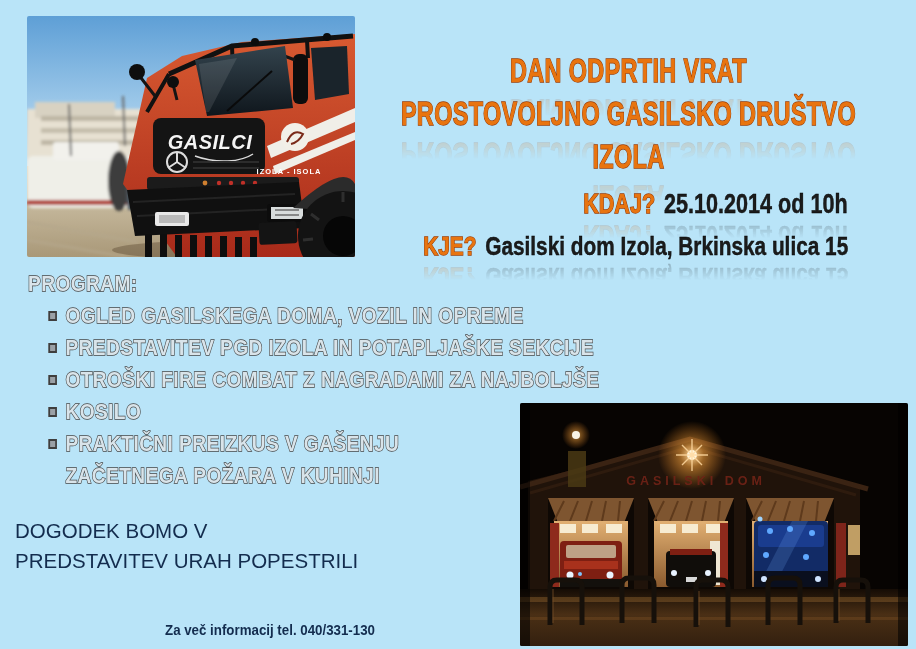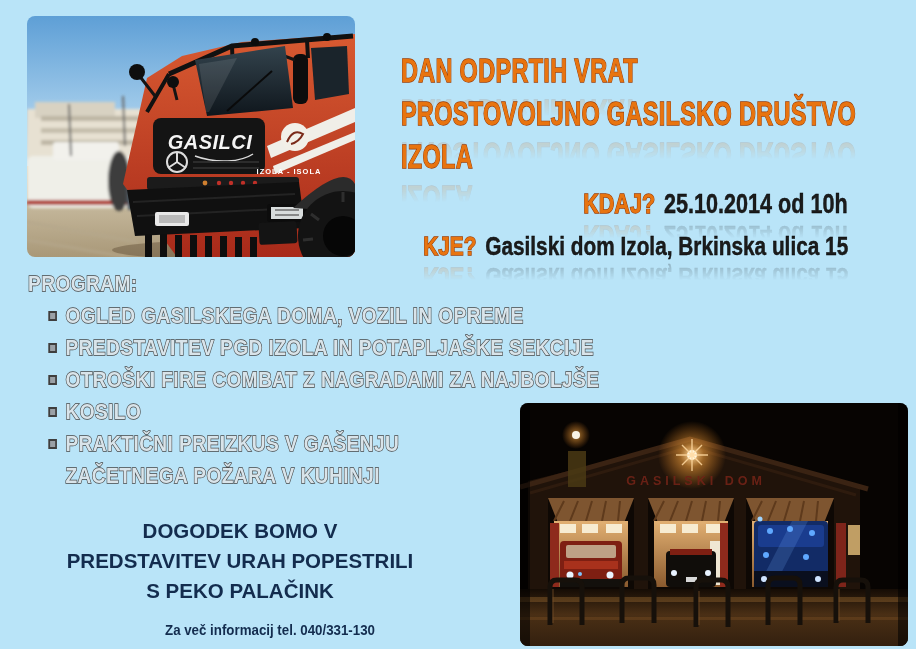--- a/index.html
+++ b/index.html
@@ -2,21 +2,21 @@
 <html><head>
 <meta charset="utf-8">
 <style>
   html,body{margin:0;padding:0;}
   .flyer{
     position:relative;width:916px;height:649px;overflow:hidden;
     background:#B9E4F8;
     font-family:"Liberation Sans",sans-serif;
   }
   
-  .photo{position:absolute;border-radius:8px;overflow:hidden;}
+  .photo{position:absolute;border-radius:2px;overflow:hidden;}
   .photo-truck{left:27px;top:16px;width:328px;height:241px;}
   .photo-station{left:520px;top:403px;width:388px;height:243px;}
   .photo svg{display:block;width:100%;height:100%;}
 
   
   .orange-text{
     color:#E8740F;
     -webkit-text-fill-color:#E8740F;
     -webkit-text-stroke:1.3px #9C3C05;
     paint-order:stroke fill;
@@ -36,21 +36,21 @@
     content:attr(data-text);
     position:absolute;left:0;top:96%;width:100%;
     transform:scaleY(-1);
     opacity:.26;
     filter:blur(.7px);
     -webkit-mask-image:linear-gradient(to top,rgba(0,0,0,.9) 8%,rgba(0,0,0,0) 62%);
             mask-image:linear-gradient(to top,rgba(0,0,0,.9) 8%,rgba(0,0,0,0) 62%);
     pointer-events:none;
   }
 
-  .title-block{position:absolute;top:49px;right:60px;text-align:left;font-weight:bold;}
+  .title-block{position:absolute;top:49px;right:60px;text-align:center;font-weight:bold;}
   .title-line{
     font-size:33px;line-height:43px;height:43px;white-space:nowrap;
     transform:scaleX(.71);transform-origin:100% 50%;
     letter-spacing:.5px;
   }
   .info-line{
     position:absolute;right:68px;font-weight:bold;white-space:nowrap;
     transform:scaleX(.80);transform-origin:100% 50%;
   }
   .info-when{top:189px;font-size:27px;}
@@ -66,22 +66,22 @@
     font-size:22.5px;line-height:32px;
     transform:scaleX(.85);transform-origin:0 0;white-space:nowrap;
   }
   .program-list li{position:relative;padding-left:44px;white-space:pre-line;}
   .program-list li::before{
     content:"";position:absolute;left:24px;top:11px;width:10px;height:10px;
     background:#9AA0A6;border:2.5px solid #3E3E3E;box-sizing:border-box;
   }
 
   .announce{
-    position:absolute;left:15px;top:516px;width:450px;text-align:center;
-    font-weight:bold;font-size:20.5px;line-height:30px;color:#132C4E;
+    position:absolute;left:15px;top:516px;width:450px;
+    font-weight:normal;font-size:20.5px;line-height:30px;color:#132C4E;
   }
   .announce div{white-space:nowrap;}
   .contact{
     position:absolute;left:90px;top:622px;width:360px;text-align:center;
     font-weight:bold;font-size:14px;color:#132C4E;
     transform:scaleX(.95);transform-origin:50% 50%;white-space:nowrap;
   }
 </style>
 </head>
 <body>
@@ -221,21 +221,20 @@
     <li>PREDSTAVITEV PGD IZOLA IN POTAPLJAŠKE SEKCIJE</li>
     <li>OTROŠKI FIRE COMBAT Z NAGRADAMI ZA NAJBOLJŠE</li>
     <li>KOSILO</li>
     <li>PRAKTIČNI PREIZKUS V GAŠENJU
 ZAČETNEGA POŽARA V KUHINJI</li>
   </ul>
 
   <div class="announce">
     <div>DOGODEK BOMO V</div>
     <div>PREDSTAVITEV URAH POPESTRILI</div>
-    <div>S PEKO PALAČINK</div>
   </div>
   <div class="contact">Za več informacij tel. 040/331-130</div>
 
   <div class="photo photo-station">
     <svg viewBox="0 0 388 243" preserveAspectRatio="none">
       <defs>
         <radialGradient id="glow" cx="50%" cy="50%" r="50%">
           <stop offset="0" stop-color="#FFE2AE" stop-opacity="1"></stop>
           <stop offset="0.35" stop-color="#FFA83E" stop-opacity=".55"></stop>
           <stop offset="1" stop-color="#FF9020" stop-opacity="0"></stop>

